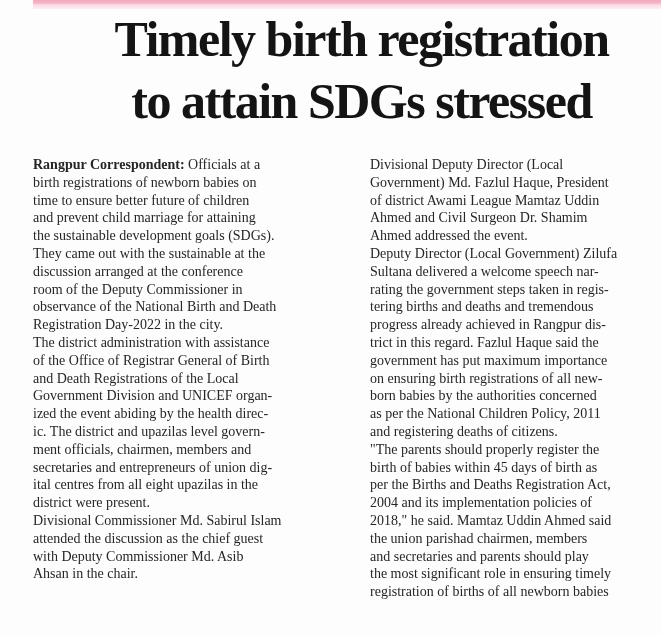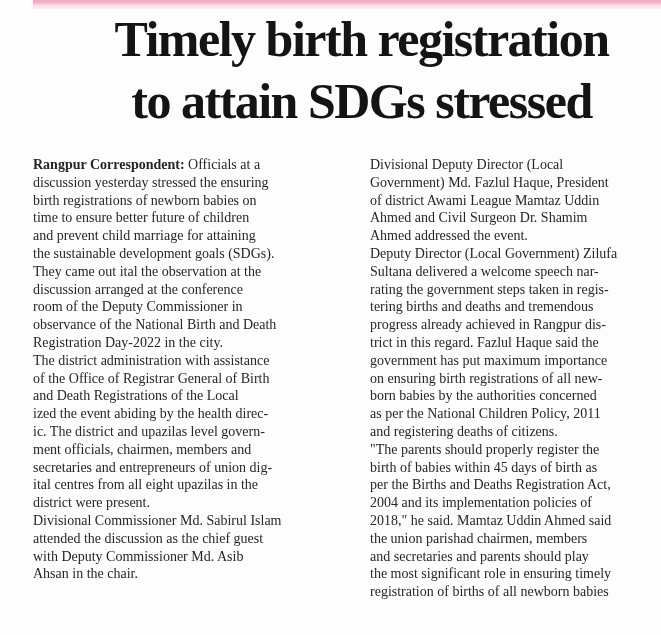--- a/index.html
+++ b/index.html
@@ -70,33 +70,33 @@
   <div class="hl-line">Timely birth registration</div>
   <div class="hl-line">to attain SDGs stressed</div>
 </h1>
 
 <div class="article">
   <div class="col col-left">
     <div class="line">
       <span class="bold">Rangpur Correspondent:</span><span> Officials at a</span>
     </div>
     <div>
-        <div class="line">discussion yesterday stressed the ensuring</div>
         <div class="line">birth registrations of newborn babies on</div>
         <div class="line">time to ensure better future of children</div>
         <div class="line">and prevent child marriage for attaining</div>
         <div class="line">the sustainable development goals (SDGs).</div>
-        <div class="line">They came out ital the observation at the</div>
+        <div class="line">They came out with the sustainable at the</div>
         <div class="line">discussion arranged at the conference</div>
         <div class="line">room of the Deputy Commissioner in</div>
         <div class="line">observance of the National Birth and Death</div>
         <div class="line">Registration Day-2022 in the city.</div>
         <div class="line">The district administration with assistance</div>
         <div class="line">of the Office of Registrar General of Birth</div>
         <div class="line">and Death Registrations of the Local</div>
+        <div class="line">Government Division and UNICEF organ-</div>
         <div class="line">ized the event abiding by the health direc-</div>
         <div class="line">ic. The district and upazilas level govern-</div>
         <div class="line">ment officials, chairmen, members and</div>
         <div class="line">secretaries and entrepreneurs of union dig-</div>
         <div class="line">ital centres from all eight upazilas in the</div>
         <div class="line">district were present.</div>
         <div class="line">Divisional Commissioner Md. Sabirul Islam</div>
         <div class="line">attended the discussion as the chief guest</div>
         <div class="line">with Deputy Commissioner Md. Asib</div>
         <div class="line">Ahsan in the chair.</div>

